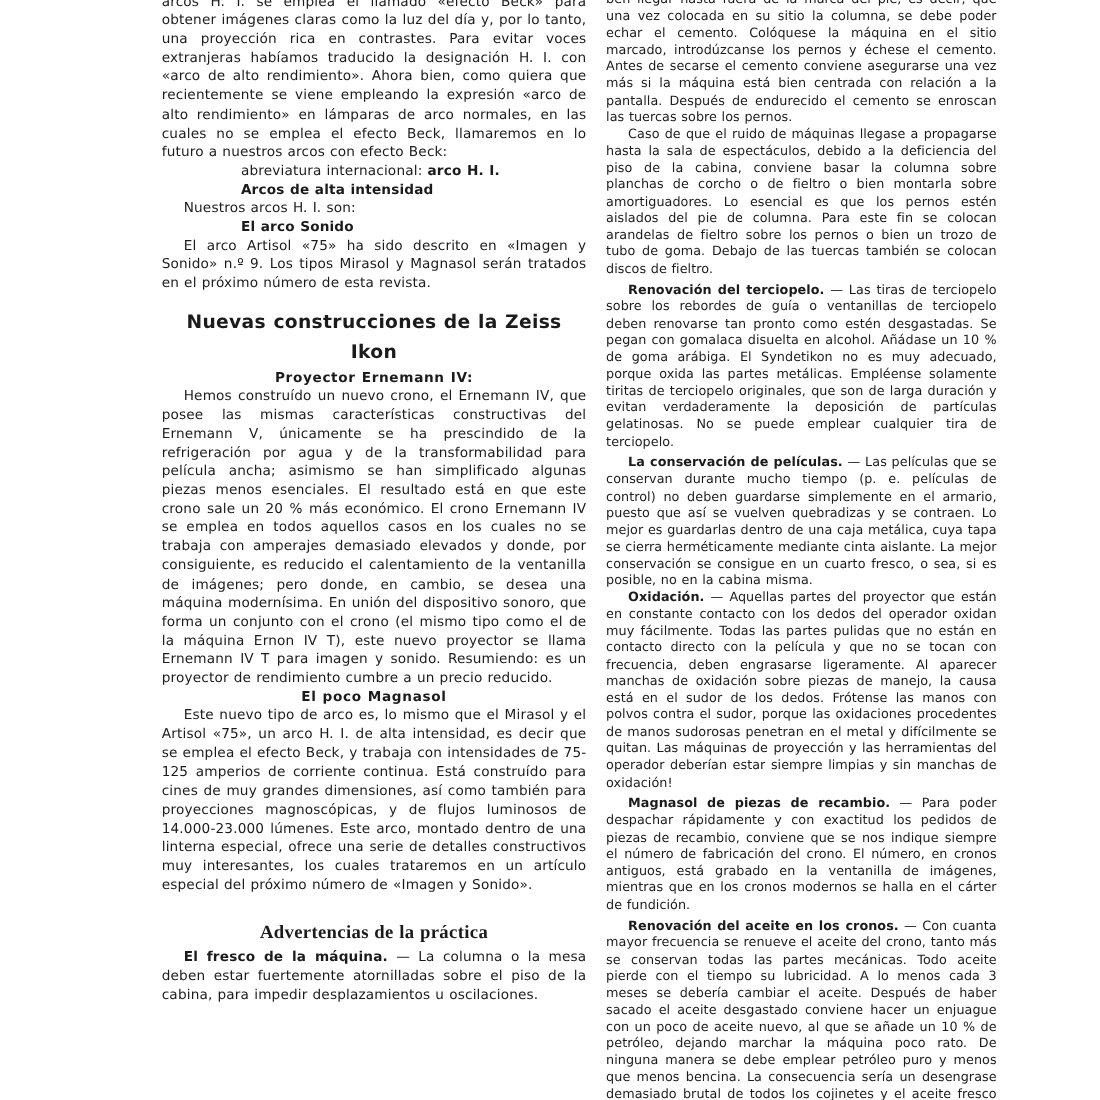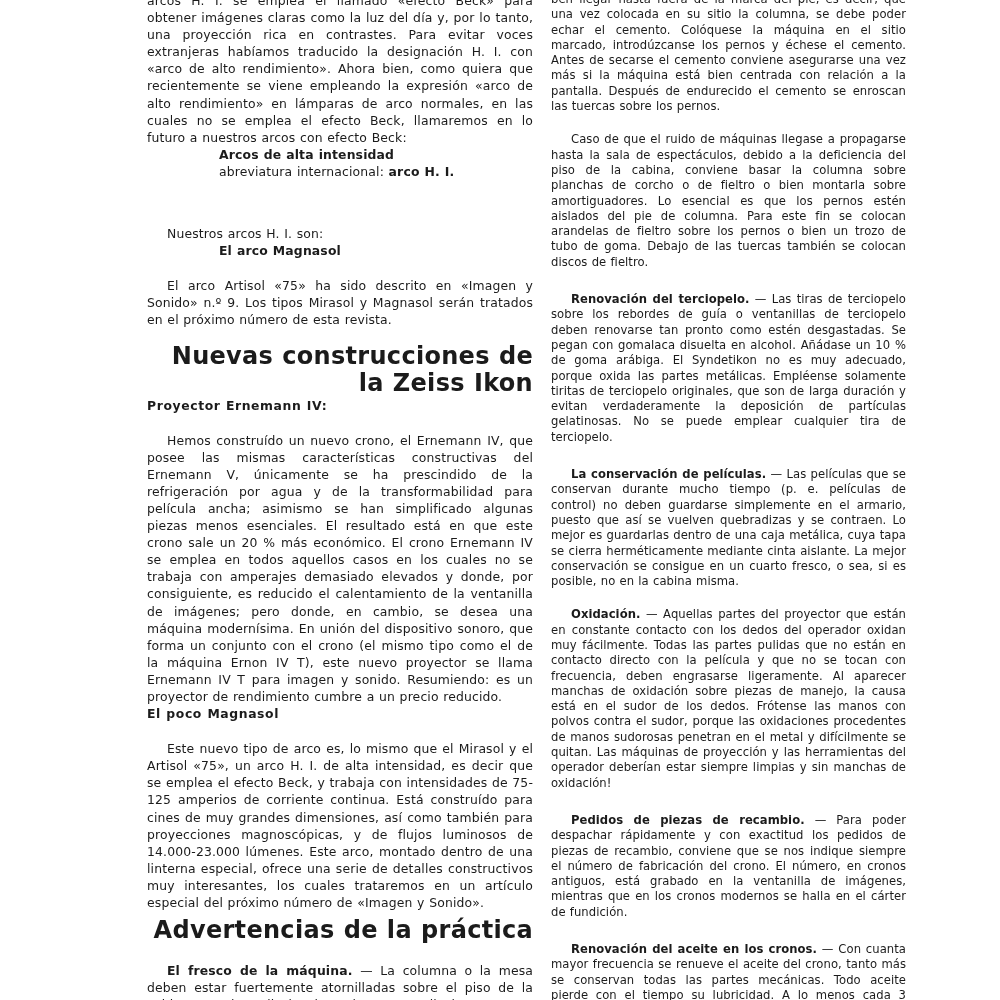--- a/index.html
+++ b/index.html
@@ -11,41 +11,41 @@
   }
   .col {
     position: absolute; top: -8px;
     font-size: 12.4px; line-height: 17.1px;
     text-align: justify; letter-spacing: 0.15px;
     word-spacing: 0.5px;
   }
   .left { left: 147px; width: 386px; }
   .right { left: 551px; width: 355px; font-size: 11.6px; line-height: 15.3px; letter-spacing: 0.05px; }
   p { margin: 0; }
-  .indent { text-indent: 20px; margin-top: 18px; }
+  .indent { text-indent: 20px; }
   .center-block { padding-left: 72px; }
-  .nuestros { padding-left: 20px; margin-top: 45px; }
+  .nuestros { padding-left: 20px; }
   b, .bold { font-weight: bold; }
   .h1 {
-    font-size: 24px; line-height: 27px; font-weight: bold;
-    letter-spacing: 0.3px; margin: 14px 0 0 0; text-align: right;
+    font-size: 17px; line-height: 27px; font-weight: bold;
+    letter-spacing: 0.3px; margin: 14px 0 0 0; text-align: center;
   }
-  .h2 { font-size: 12.4px; font-weight: bold; margin: 0; text-align: left; letter-spacing: 0.6px; }
-  .h1b { margin-top: 6px; }
+  .h2 { font-size: 12.4px; font-weight: bold; margin: 0; text-align: center; letter-spacing: 0.6px; }
+  .h1b { margin-top: 22px; font-family: Liberation Serif, serif; }
   .gap { height: 4px; }
 </style>
 </head>
 <body>
 
 <div class="col left">
   <p>arcos H. I. se emplea el llamado «efecto Beck» para obtener imágenes claras como la luz del día y, por lo tanto, una proyección rica en contrastes. Para evitar voces extranjeras habíamos traducido la designación H. I. con «arco de alto rendimiento». Ahora bien, como quiera que recientemente se viene empleando la expresión «arco de alto rendimiento» en lámparas de arco normales, en las cuales no se emplea el efecto Beck, llamaremos en lo futuro a nuestros arcos con efecto Beck:</p>
+  <p class="center-block"><span>abreviatura internacional: </span><b>arco H. I.</b></p>
   <p class="center-block bold">Arcos de alta intensidad</p>
-  <p class="center-block"><span>abreviatura internacional: </span><b>arco H. I.</b></p>
   <p class="nuestros">Nuestros arcos H. I. son:</p>
-  <p class="center-block bold">El arco Magnasol</p>
+  <p class="center-block bold">El arco Sonido</p>
   <p class="indent">El arco Artisol «75» ha sido descrito en «Imagen y Sonido» n.º 9. Los tipos Mirasol y Magnasol serán tratados en el próximo número de esta revista.</p>
 
   <h1 class="h1">Nuevas construcciones de la Zeiss Ikon</h1>
   <h2 class="h2">Proyector Ernemann IV:</h2>
   <p class="indent">Hemos construído un nuevo crono, el Ernemann IV, que posee las mismas características constructivas del Ernemann V, únicamente se ha prescindido de la refrigeración por agua y de la transformabilidad para película ancha; asimismo se han simplificado algunas piezas menos esenciales. El resultado está en que este crono sale un 20 % más económico. El crono Ernemann IV se emplea en todos aquellos casos en los cuales no se trabaja con amperajes demasiado elevados y donde, por consiguiente, es reducido el calentamiento de la ventanilla de imágenes; pero donde, en cambio, se desea una máquina modernísima. En unión del dispositivo sonoro, que forma un conjunto con el crono (el mismo tipo como el de la máquina Ernon IV T), este nuevo proyector se llama Ernemann IV T para imagen y sonido. Resumiendo: es un proyector de rendimiento cumbre a un precio reducido.</p>
   <h2 class="h2">El poco Magnasol</h2>
   <p class="indent">Este nuevo tipo de arco es, lo mismo que el Mirasol y el Artisol «75», un arco H. I. de alta intensidad, es decir que se emplea el efecto Beck, y trabaja con intensidades de 75-125 amperios de corriente continua. Está construído para cines de muy grandes dimensiones, así como también para proyecciones magnoscópicas, y de flujos luminosos de 14.000-23.000 lúmenes. Este arco, montado dentro de una linterna especial, ofrece una serie de detalles constructivos muy interesantes, los cuales trataremos en un artículo especial del próximo número de «Imagen y Sonido».</p>
 
   <h1 class="h1 h1b">Advertencias de la práctica</h1>
   <p class="indent"><b>El fresco de la máquina.</b><span> — La columna o la mesa deben estar fuertemente atornilladas sobre el piso de la cabina, para impedir desplazamientos u oscilaciones.</span></p>
@@ -53,17 +53,17 @@
 
 <div class="col right">
   <p>ben llegar hasta fuera de la marca del pie, es decir, que una vez colocada en su sitio la columna, se debe poder echar el cemento. Colóquese la máquina en el sitio marcado, introdúzcanse los pernos y échese el cemento. Antes de secarse el cemento conviene asegurarse una vez más si la máquina está bien centrada con relación a la pantalla. Después de endurecido el cemento se enroscan las tuercas sobre los pernos.</p>
   <p class="indent">Caso de que el ruido de máquinas llegase a propagarse hasta la sala de espectáculos, debido a la deficiencia del piso de la cabina, conviene basar la columna sobre planchas de corcho o de fieltro o bien montarla sobre amortiguadores. Lo esencial es que los pernos estén aislados del pie de columna. Para este fin se colocan arandelas de fieltro sobre los pernos o bien un trozo de tubo de goma. Debajo de las tuercas también se colocan discos de fieltro.</p>
   <div class="gap"></div>
   <p class="indent"><b>Renovación del terciopelo.</b><span> — Las tiras de terciopelo sobre los rebordes de guía o ventanillas de terciopelo deben renovarse tan pronto como estén desgastadas. Se pegan con gomalaca disuelta en alcohol. Añádase un 10 % de goma arábiga. El Syndetikon no es muy adecuado, porque oxida las partes metálicas. Empléense solamente tiritas de terciopelo originales, que son de larga duración y evitan verdaderamente la deposición de partículas gelatinosas. No se puede emplear cualquier tira de terciopelo.</span></p>
   <div class="gap"></div>
   <p class="indent"><b>La conservación de películas.</b><span> — Las películas que se conservan durante mucho tiempo (p. e. películas de control) no deben guardarse simplemente en el armario, puesto que así se vuelven quebradizas y se contraen. Lo mejor es guardarlas dentro de una caja metálica, cuya tapa se cierra herméticamente mediante cinta aislante. La mejor conservación se consigue en un cuarto fresco, o sea, si es posible, no en la cabina misma.</span></p>
   <p class="indent"><b>Oxidación.</b><span> — Aquellas partes del proyector que están en constante contacto con los dedos del operador oxidan muy fácilmente. Todas las partes pulidas que no están en contacto directo con la película y que no se tocan con frecuencia, deben engrasarse ligeramente. Al aparecer manchas de oxidación sobre piezas de manejo, la causa está en el sudor de los dedos. Frótense las manos con polvos contra el sudor, porque las oxidaciones procedentes de manos sudorosas penetran en el metal y difícilmente se quitan. Las máquinas de proyección y las herramientas del operador deberían estar siempre limpias y sin manchas de oxidación!</span></p>
   <div class="gap"></div>
-  <p class="indent"><b>Pedidos de piezas de recambio.</b><span> — Para poder despachar rápidamente y con exactitud los pedidos de piezas de recambio, conviene que se nos indique siempre el número de fabricación del crono. El número, en cronos antiguos, está grabado en la ventanilla de imágenes, mientras que en los cronos modernos se halla en el cárter de fundición.</span></p>
+  <p class="indent"><b>Magnasol de piezas de recambio.</b><span> — Para poder despachar rápidamente y con exactitud los pedidos de piezas de recambio, conviene que se nos indique siempre el número de fabricación del crono. El número, en cronos antiguos, está grabado en la ventanilla de imágenes, mientras que en los cronos modernos se halla en el cárter de fundición.</span></p>
   <div class="gap"></div>
   <p class="indent"><b>Renovación del aceite en los cronos.</b><span> — Con cuanta mayor frecuencia se renueve el aceite del crono, tanto más se conservan todas las partes mecánicas. Todo aceite pierde con el tiempo su lubricidad. A lo menos cada 3 meses se debería cambiar el aceite. Después de haber sacado el aceite desgastado conviene hacer un enjuague con un poco de aceite nuevo, al que se añade un 10 % de petróleo, dejando marchar la máquina poco rato. De ninguna manera se debe emplear petróleo puro y menos que menos bencina. La consecuencia sería un desengrase demasiado brutal de todos los cojinetes y el aceite fresco no penetraría en todos los rincones con la rapidez necesaria, por lo cual podría encallarse el mecanismo. Por principio se debería emplear solamente el aceite que suministra la casa constructora de la máquina.</span></p>
 
 </div>
 
 </body></html>

